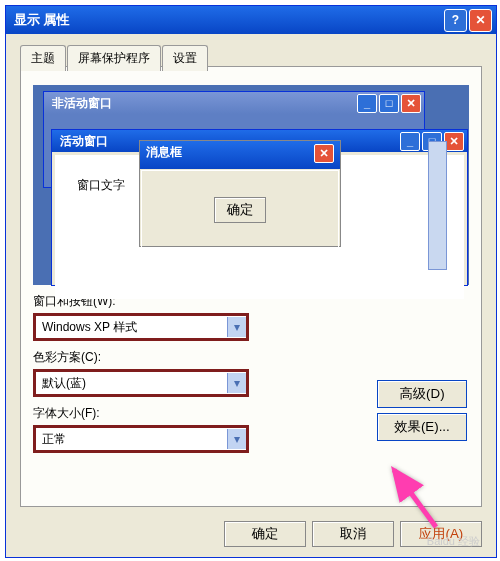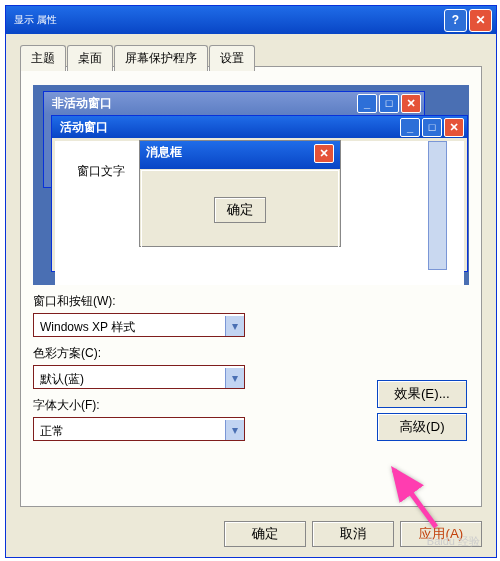--- a/index.html
+++ b/index.html
@@ -1,46 +1,46 @@
 <!DOCTYPE html>
 <html><head>
 <meta charset="utf-8">
 <style>
 body{margin:0;font-family:Tahoma,"Microsoft YaHei",sans-serif;font-size:12px;background:#fff;width:500px;height:561px;overflow:hidden;position:relative}
 .dlg{position:absolute;left:5px;top:5px;width:490px;height:551px;border:1px solid #0831d9;background:#ece9d8}
 .tbar{height:28px;background:linear-gradient(#1f6ce8,#0845c5);color:#fff;display:flex;align-items:center;padding:0 4px 0 8px}
-.tbar-title{flex:1;font-weight:normal;font-size:10px}
+.tbar-title{flex:1;font-weight:bold;font-size:13px}
 .tbtn{width:21px;height:21px;margin-left:2px;border:1px solid #fff;border-radius:3px;display:flex;align-items:center;justify-content:center;font-weight:bold;cursor:pointer}
 .tbtn.help{background:#2d6fd8;color:#fff}
 .tbtn.close{background:#e55338;color:#fff}
 .tabs{display:flex;margin:10px 0 0 14px;position:relative;z-index:2}
 .tab{padding:4px 10px;border:1px solid #999;border-bottom:none;background:#f5f4ea;margin-right:1px;cursor:pointer;border-radius:3px 3px 0 0;position:relative;top:1px}
 .tab.active{background:#fdfdf9;border-bottom:1px solid #fdfdf9;font-weight:normal}
 .panel{position:absolute;left:14px;right:14px;top:60px;bottom:50px;border:1px solid #999;background:#fdfdf9;padding:10px 12px}
 .preview{position:relative;height:200px;background:#4a6fb3;margin:8px 0 5px 0}
 .win{position:absolute;border:1px solid #0831d9;background:#0b3cbf}
 .win-inactive{left:10px;top:6px;width:380px;height:95px;background:#5e7fc4}
-.win-active{left:18px;top:30px;width:415px;height:155px;background:#ece9d8}
+.win-active{left:18px;top:44px;width:415px;height:155px;background:#ece9d8}
 .wtbar{height:22px;display:flex;align-items:center;padding:0 3px 0 8px;color:#fff;font-weight:bold}
 .wtbar.inactive{background:linear-gradient(#7a96d6,#5e7fc4)}
 .wtbar.active{background:linear-gradient(#1f6ce8,#0845c5)}
 .wbtns{display:flex;margin-left:auto}
 .wbtn{width:18px;height:17px;margin-left:2px;border:1px solid #fff;border-radius:2px;display:flex;align-items:center;justify-content:center;font-size:11px;font-weight:bold}
 .wbtn.min{background:#2d6fd8;color:#fff}
 .wbtn.max{background:#2d6fd8;color:#fff}
 .wbtn.cls{background:#e55338;color:#fff}
 .win-body{background:#fff;margin:3px;height:100px;padding:22px;font-size:12px;position:relative}
 .msg{position:absolute;left:106px;top:55px;width:200px;height:105px;border:1px solid #888;background:#ece9d8;z-index:5}
 .msg-t{height:22px;background:linear-gradient(#1f6ce8,#0845c5);color:#fff;font-weight:bold;padding:3px 6px;display:flex;align-items:flex-start}
 .msg-t .wbtn{margin-left:auto}
 .msg-b{height:78px;display:flex;align-items:center;justify-content:center;border:1px solid #fff;margin:1px}
 .scroll{position:absolute;right:22px;top:56px;width:17px;height:127px;background:#c9d8f0;border:1px solid #7a96d6}
 .btn{background:#ece9d8;border:1px solid #888;padding:3px 12px;cursor:pointer;box-shadow:1px 1px 0 #fff inset}
 label{display:block;margin:8px 0 3px 0}
-.sel{width:210px;height:22px;border:1px solid #7f1d1d;background:#fff;display:flex;align-items:flex-end}
+.sel{width:210px;height:22px;border:3px solid #7f1d1d;background:#fff;display:flex;align-items:center}
 .sel-txt{flex:1;padding:0 6px}
 .sel-arr{width:18px;height:20px;background:#c2d4f2;border-left:1px solid #7a96d6;display:flex;align-items:center;justify-content:center;color:#4a6fb3;cursor:pointer}
 .rightbtns{position:absolute;right:14px;bottom:60px}
 .rightbtns .btn{display:block;width:90px;margin:5px 0;padding:4px 6px;border:1px solid #0845c5}
 .dlgbtns{position:absolute;right:14px;bottom:10px}
 .dlgbtns .btn{width:82px;margin-left:6px;float:left}
 .btn.disabled{color:#c2410c}
 .arrow{position:absolute;right:50px;bottom:22px;pointer-events:none}
 .arrow svg{filter:drop-shadow(0 0 2px rgba(0,0,0,.3))}
 .wm{position:absolute;right:16px;bottom:8px;color:#ccc;font-size:11px}
@@ -50,21 +50,20 @@
 
 <div class="dlg">
   <div class="tbar">
     <span class="tbar-title">显示 属性</span>
     <div class="tbtn help">?</div>
     <div class="tbtn close">✕</div>
   </div>
 
   <div class="tabs">
     <div class="tab">主题</div>
-    <div class="tab">桌面</div>
     <div class="tab">屏幕保护程序</div>
     <div class="tab">设置</div>
   </div>
 
   <div class="panel">
     <div class="preview">
       <div class="win win-inactive">
         <div class="wtbar inactive">
           <span>非活动窗口</span>
           <div class="wbtns">
@@ -111,22 +110,22 @@
       <div class="sel-arr">▾</div>
     </div>
 
     <label>字体大小(F):</label>
     <div class="sel">
       <span class="sel-txt">正常</span>
       <div class="sel-arr">▾</div>
     </div>
 
     <div class="rightbtns">
+      <button class="btn">高级(D)</button>
       <button class="btn">效果(E)...</button>
-      <button class="btn">高级(D)</button>
     </div>
   </div>
 
   <div class="dlgbtns">
     <button class="btn">确定</button>
     <button class="btn">取消</button>
     <button class="btn disabled">应用(A)</button>
   </div>
 
   <div class="arrow">

